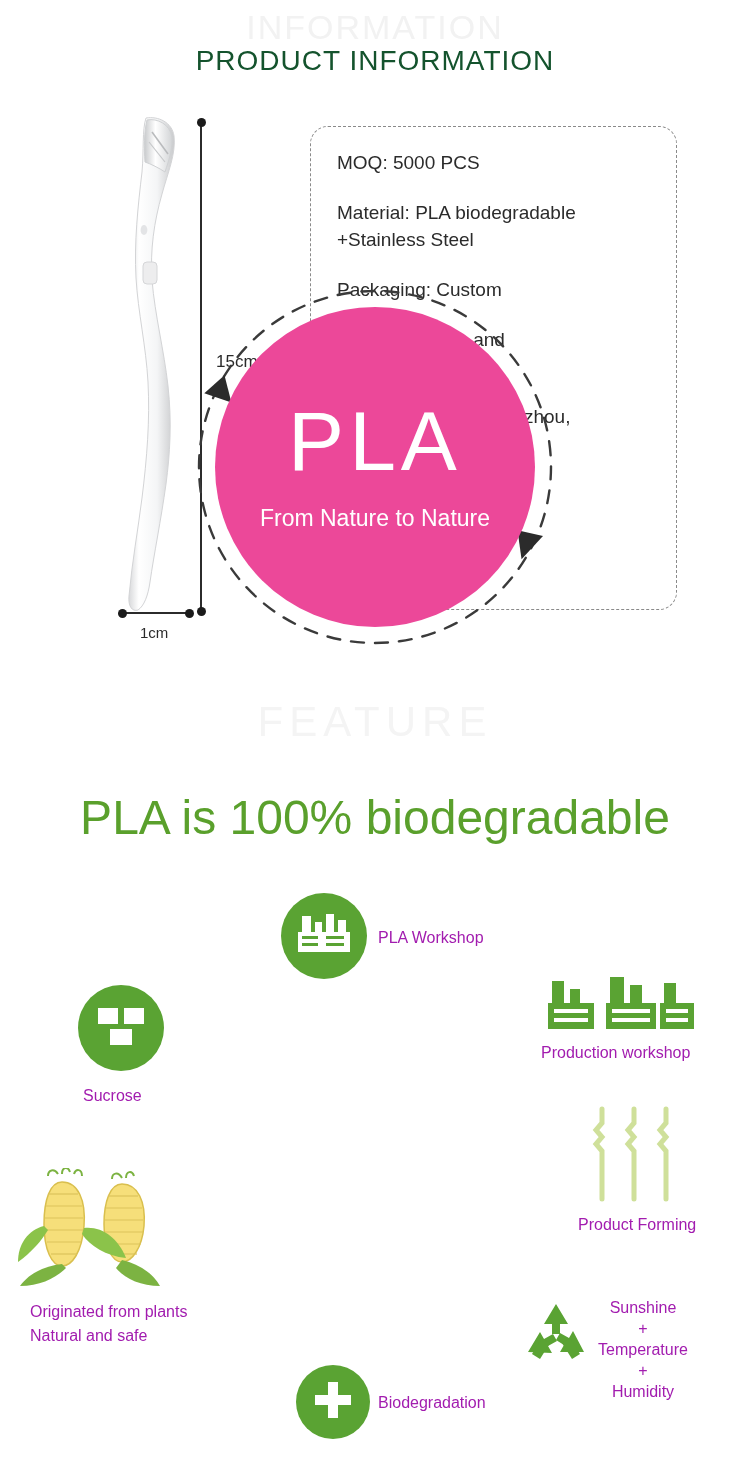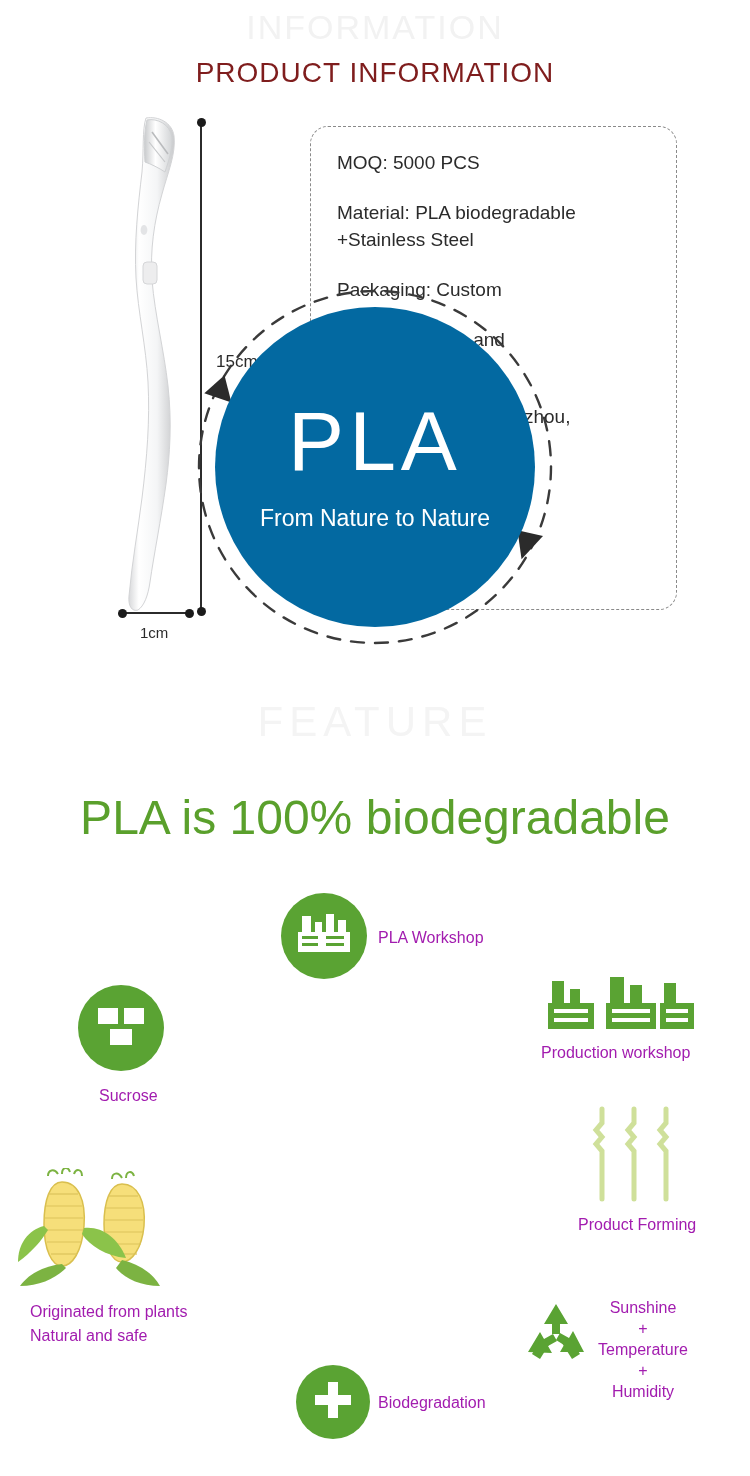--- a/index.html
+++ b/index.html
@@ -27,24 +27,23 @@
     font-weight: 400;
     top: 8px;
     user-select: none;
   }
   .sec-title {
     position: absolute;
     width: 100%;
     text-align: center;
     font-size: 28px;
     letter-spacing: 1px;
-    color: #7f1d1d;
+    color: #14532d;
     top: 45px;
     font-weight: 400;
-    margin-top: 12px;
   }
 
   
   .razor-wrap {
     position: absolute;
     left: 110px;
     top: 110px;
     width: 90px;
     height: 510px;
   }
@@ -152,21 +151,21 @@
   }
 
   
   .pla-circle {
     position: absolute;
     left: 215px;
     top: 307px;
     width: 320px;
     height: 320px;
     border-radius: 50%;
-    background: #0369a1;
+    background: #ec4899;
     color: #ffffff;
     text-align: center;
   }
   .pla-circle .big {
     font-size: 84px;
     line-height: 1;
     letter-spacing: 5px;
     margin-top: 92px;
     font-weight: 400;
   }
@@ -199,21 +198,21 @@
   .badge.sucrose  { left: 78px;  top: 985px; width: 86px; height: 86px; }
   .badge.bio      { left: 296px; top: 1365px; width: 74px; height: 74px; }
 
   .cap {
     position: absolute;
     font-size: 16px;
     color: #a21caf;
     line-height: 21px;
   }
   .cap.workshop  { left: 378px; top: 927px; }
-  .cap.sucrose   { left: 83px;  top: 1085px; margin-left: 16px; }
+  .cap.sucrose   { left: 83px;  top: 1085px; }
   .cap.prodwork  { left: 541px; top: 1042px; }
   .cap.forming   { left: 578px; top: 1214px; text-align: center; }
   .cap.sunshine  { left: 593px; top: 1297px; text-align: center; width: 100px; }
   .cap.bio       { left: 378px; top: 1392px; }
   .cap.plants    { left: 30px;  top: 1300px; line-height: 24px; }
 
   .art { position: absolute; }
   .art.prodwork { left: 548px; top: 975px; }
   .art.forming  { left: 590px; top: 1105px; }
   .art.recycle  { left: 520px; top: 1300px; }

